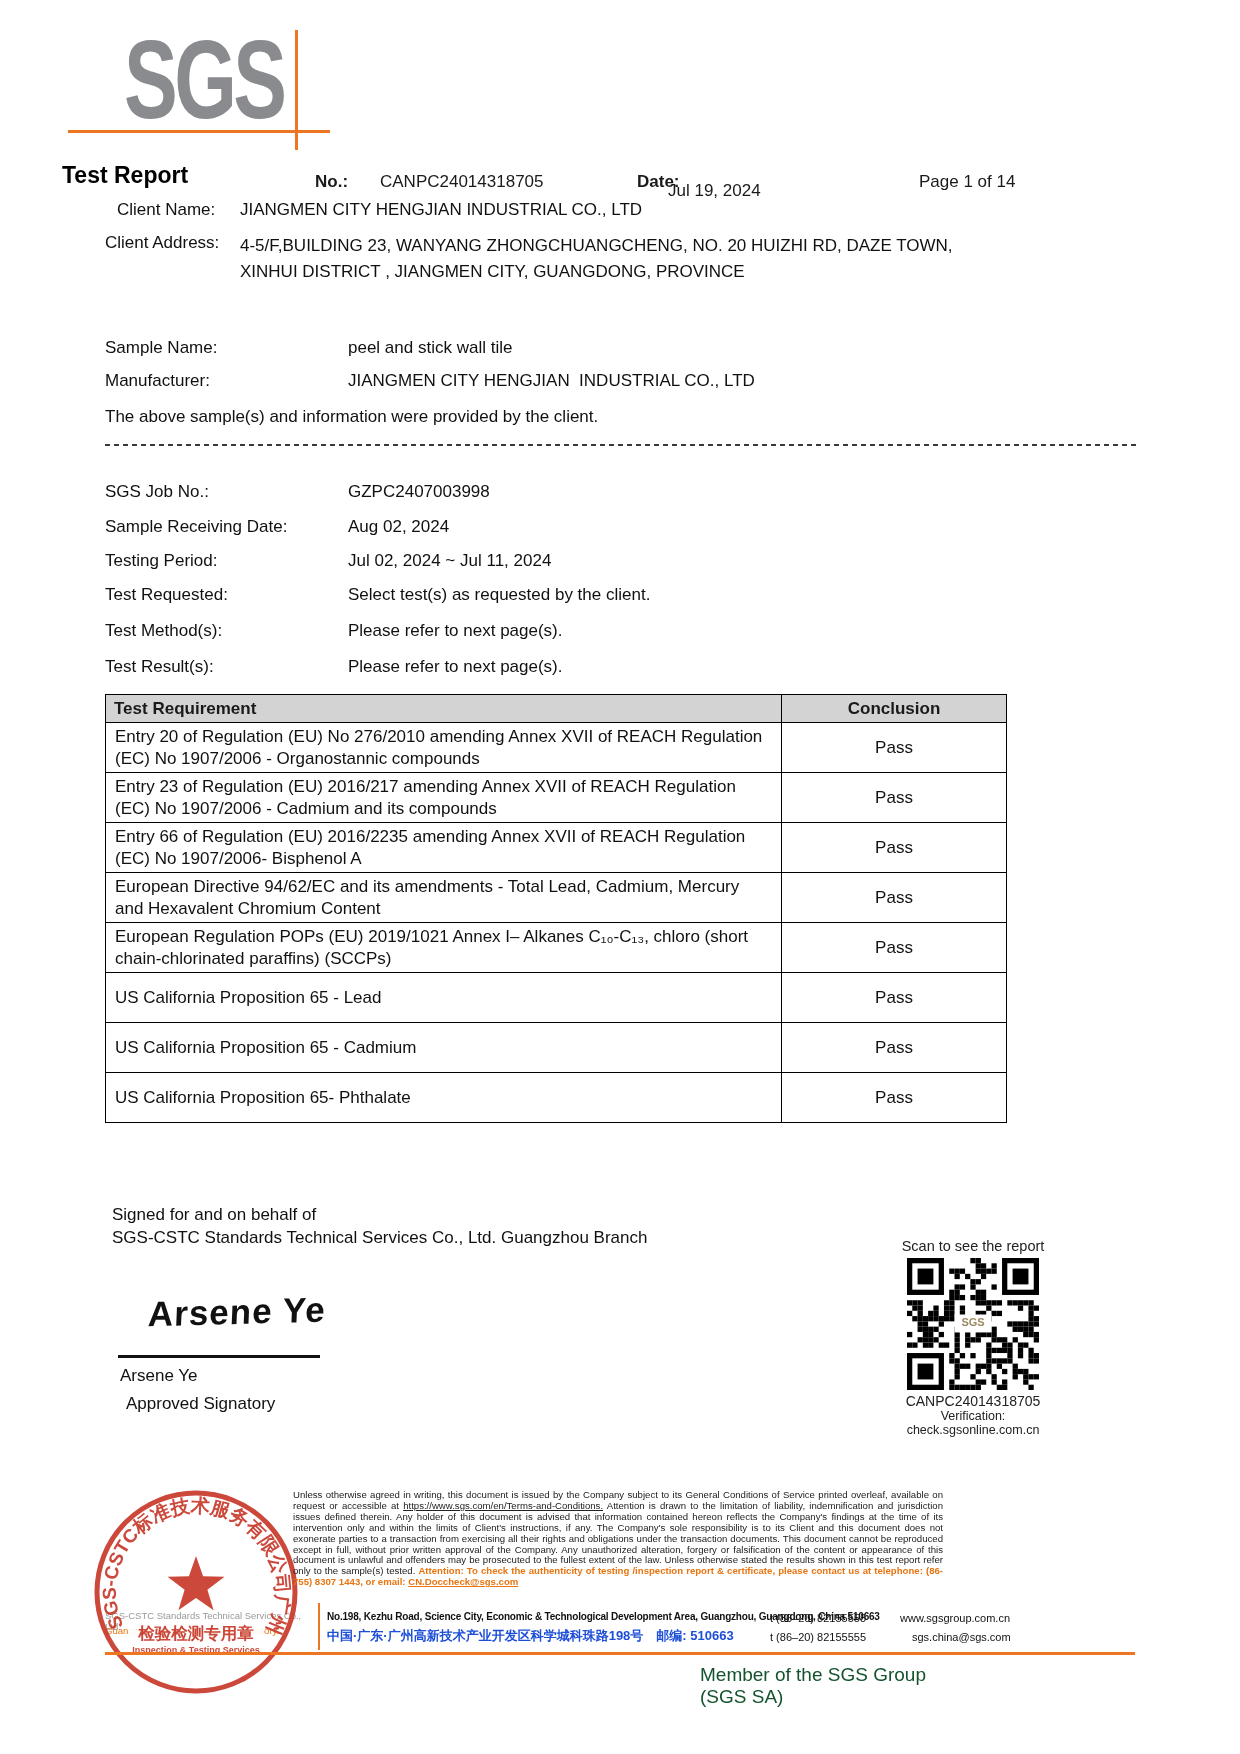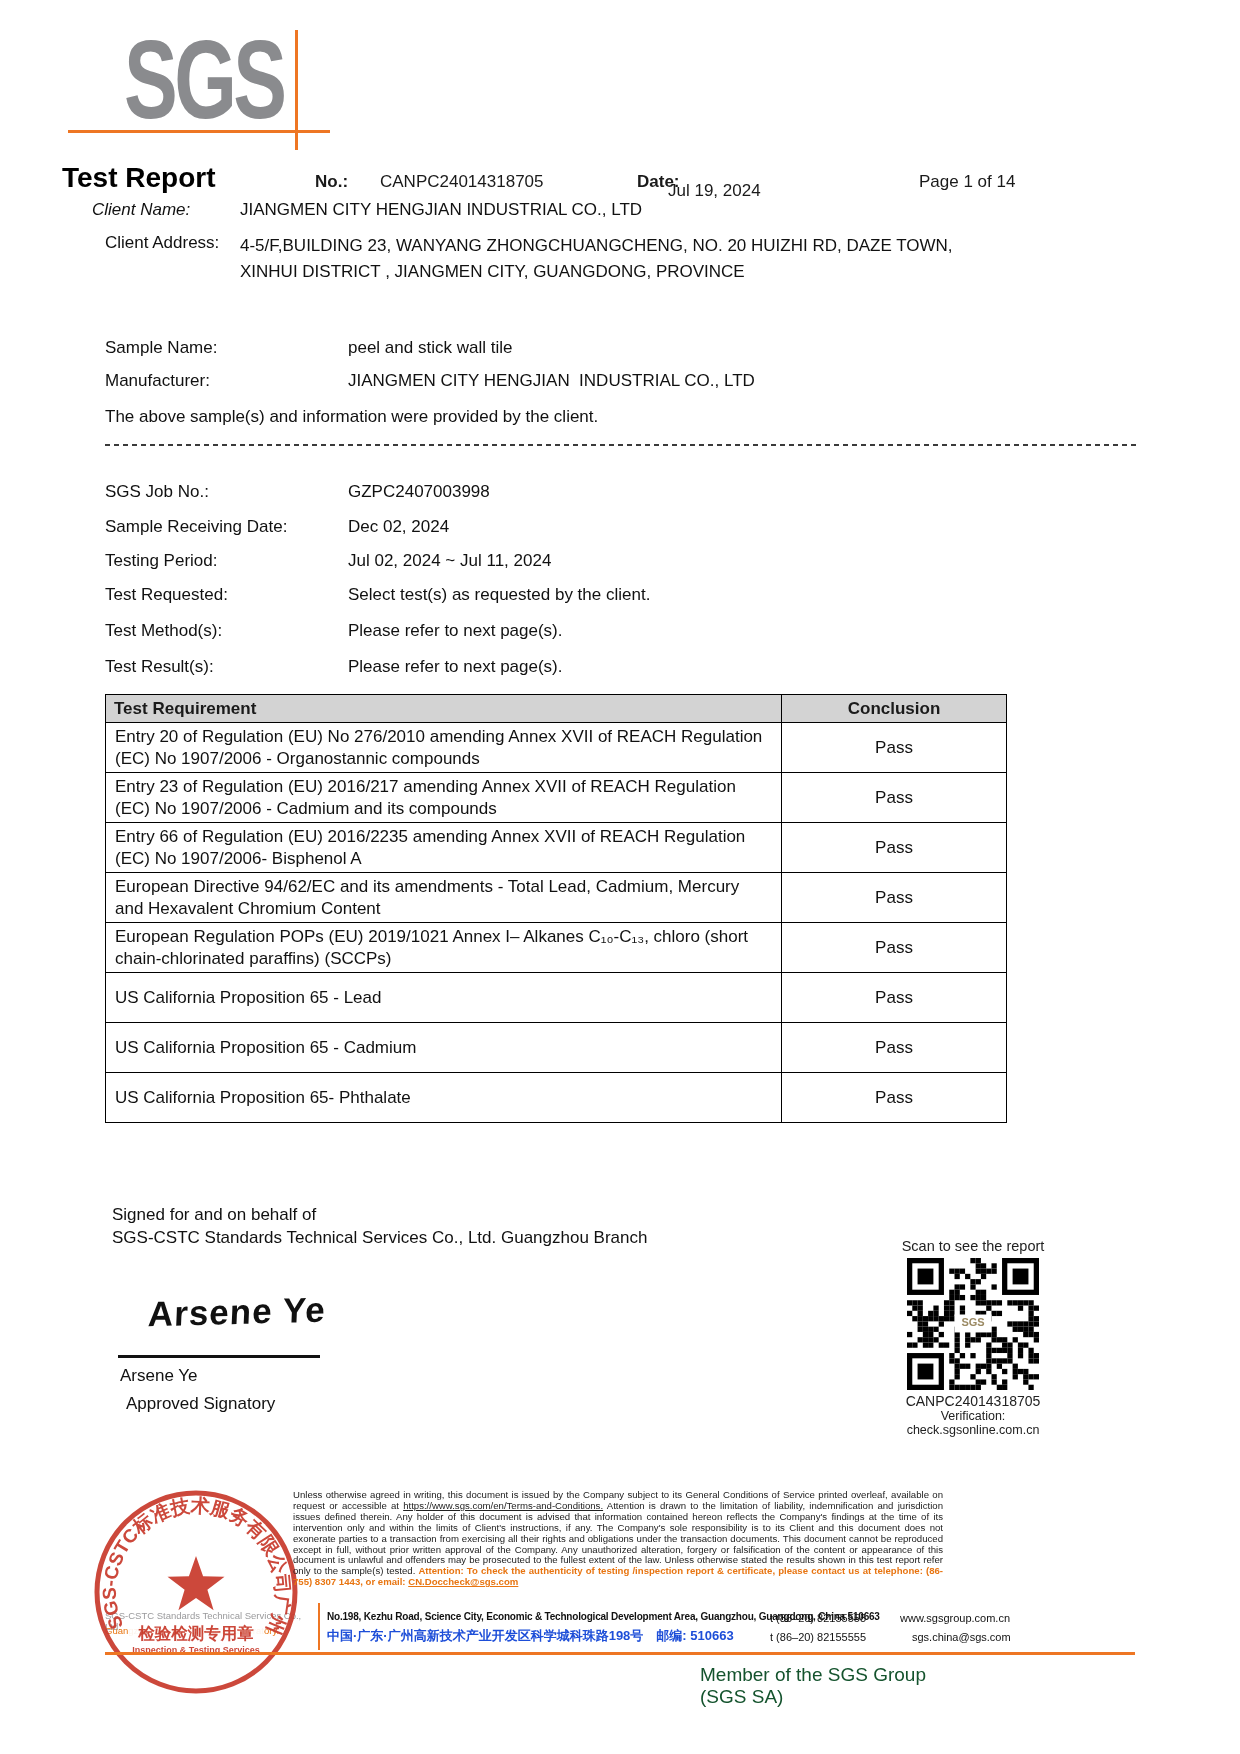--- a/index.html
+++ b/index.html
@@ -10,21 +10,21 @@
   .lbl{font-size:17px;color:#111;}
   .val{font-size:17px;color:#111;white-space:pre-wrap;}
 
   
   .sgs-logo{left:124px;top:24px;font-size:112px;font-weight:bold;color:#8a8b8e;
             letter-spacing:-5px;line-height:1;transform:scaleX(.72);transform-origin:left top;}
   .logo-hline{left:68px;top:130px;width:262px;height:3px;}
   .logo-vline{left:295px;top:30px;width:3px;height:120px;}
 
   
-  .report-title{left:62px;top:162px;font-size:28px;font-weight:bold;color:#000;}
+  .report-title{left:62px;top:162px;font-size:23px;font-weight:bold;color:#000;}
   .meta{font-size:17px;top:172px;}
 
   .dashed{left:105px;top:444px;width:1032px;height:2px;
           background:repeating-linear-gradient(90deg,#3a3a3a 0,#3a3a3a 5px,transparent 5px,transparent 9px);}
 
   
   table.req{border-collapse:collapse;width:901px;table-layout:fixed;}
   table.req,table.req th,table.req td{border:1.6px solid #000;}
   table.req th{background:#d3d3d3;font-size:17px;font-weight:bold;height:25px;padding:1px 8px;}
   table.req th.left{text-align:left;}
@@ -70,36 +70,36 @@
   <div class="abs logo-hline orange"></div>
   <div class="abs logo-vline orange"></div>
 
   <div class="abs report-title">Test Report</div>
   <span class="abs meta b" style="left:315px;">No.:</span>
   <span class="abs meta" style="left:380px;">CANPC24014318705</span>
   <span class="abs meta b" style="left:637px;">Date:</span>
   <span class="abs meta" style="left:668px;margin-top:9px;">Jul 19, 2024</span>
   <span class="abs meta" style="left:919px;">Page 1 of 14</span>
 
-  <span class="abs lbl" style="left:92px;top:200px;font-style:italic;">Client Name:</span>
+  <span class="abs lbl" style="left:117px;top:200px;">Client Name:</span>
   <span class="abs val" style="left:240px;top:200px;">JIANGMEN CITY HENGJIAN INDUSTRIAL CO., LTD</span>
   <span class="abs lbl" style="left:105px;top:233px;">Client Address:</span>
   <span class="abs val" style="left:240px;top:233px;width:742px;line-height:26px;">4-5/F,BUILDING 23, WANYANG ZHONGCHUANGCHENG, NO. 20 HUIZHI RD, DAZE TOWN, XINHUI DISTRICT , JIANGMEN CITY, GUANGDONG, PROVINCE</span>
 
   <span class="abs lbl" style="left:105px;top:338px;">Sample Name:</span>
   <span class="abs val" style="left:348px;top:338px;">peel and stick wall tile</span>
   <span class="abs lbl" style="left:105px;top:371px;">Manufacturer:</span>
   <span class="abs val" style="left:348px;top:371px;">JIANGMEN CITY HENGJIAN  INDUSTRIAL CO., LTD</span>
   <span class="abs lbl" style="left:105px;top:407px;">The above sample(s) and information were provided by the client.</span>
   <div class="abs dashed"></div>
 
   <span class="abs lbl" style="left:105px;top:482px;">SGS Job No.:</span>
   <span class="abs val" style="left:348px;top:482px;">GZPC2407003998</span>
   <span class="abs lbl" style="left:105px;top:517px;">Sample Receiving Date:</span>
-  <span class="abs val" style="left:348px;top:517px;">Dec 02, 2024</span>
+  <span class="abs val" style="left:348px;top:517px;">Aug 02, 2024</span>
   <span class="abs lbl" style="left:105px;top:551px;">Testing Period:</span>
   <span class="abs val" style="left:348px;top:551px;">Jul 02, 2024 ~ Jul 11, 2024</span>
   <span class="abs lbl" style="left:105px;top:585px;">Test Requested:</span>
   <span class="abs val" style="left:348px;top:585px;">Select test(s) as requested by the client.</span>
   <span class="abs lbl" style="left:105px;top:621px;">Test Method(s):</span>
   <span class="abs val" style="left:348px;top:621px;">Please refer to next page(s).</span>
   <span class="abs lbl" style="left:105px;top:657px;">Test Result(s):</span>
   <span class="abs val" style="left:348px;top:657px;">Please refer to next page(s).</span>
 
   <table class="req abs" style="left:105px;top:694px;">

